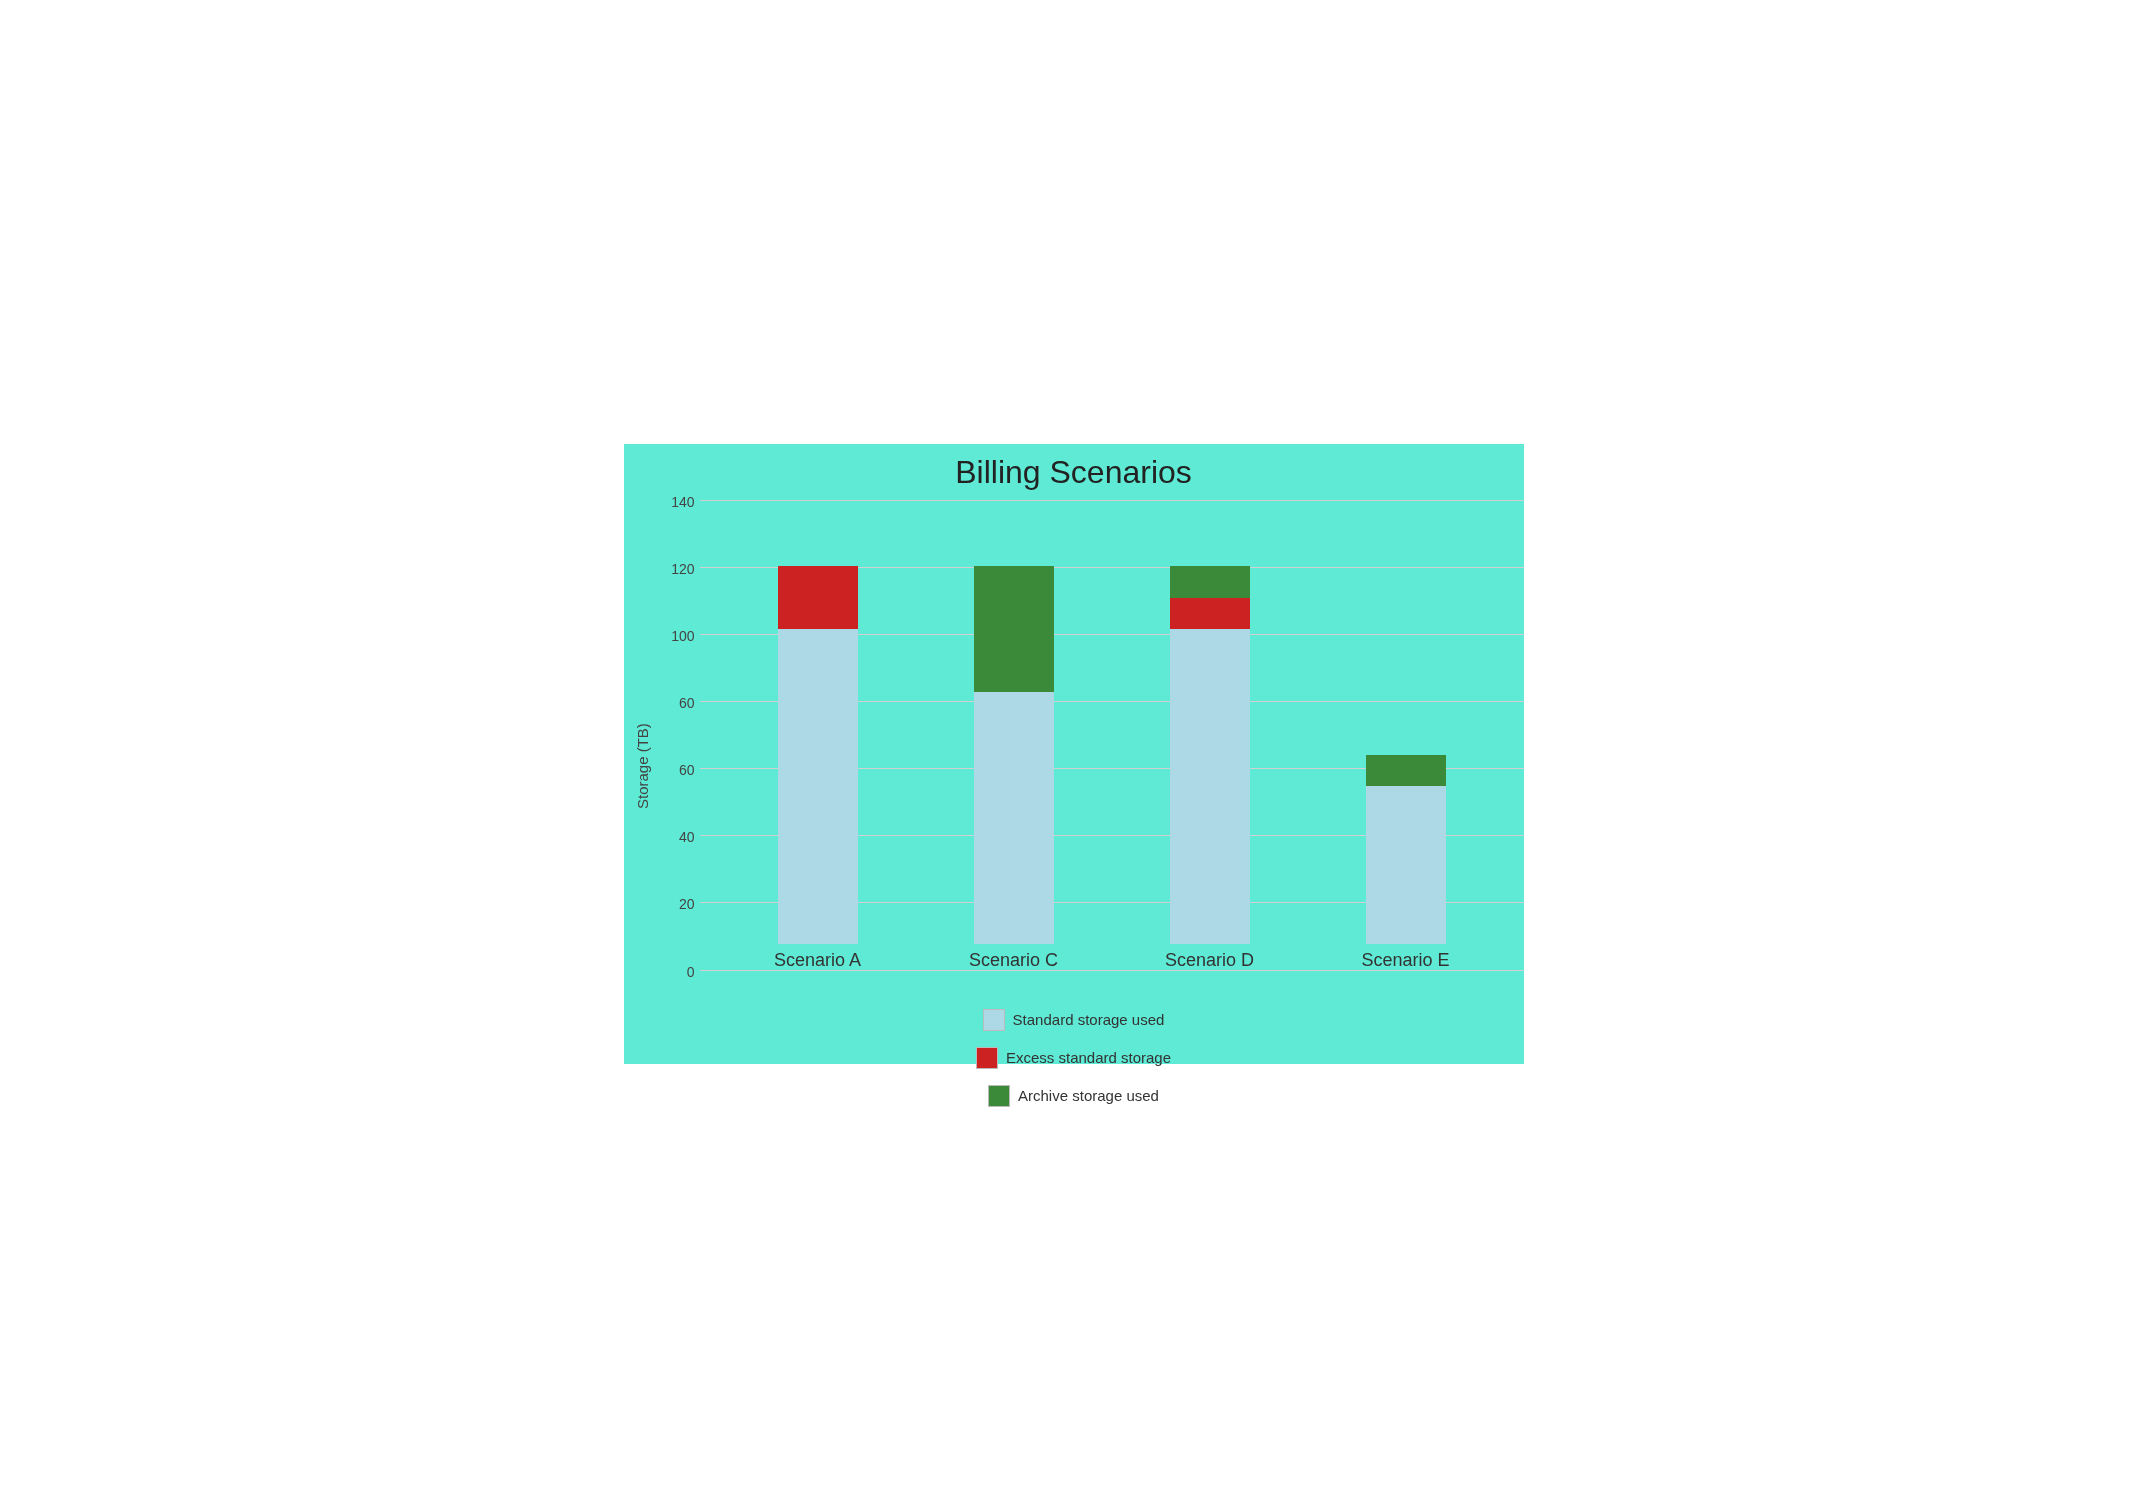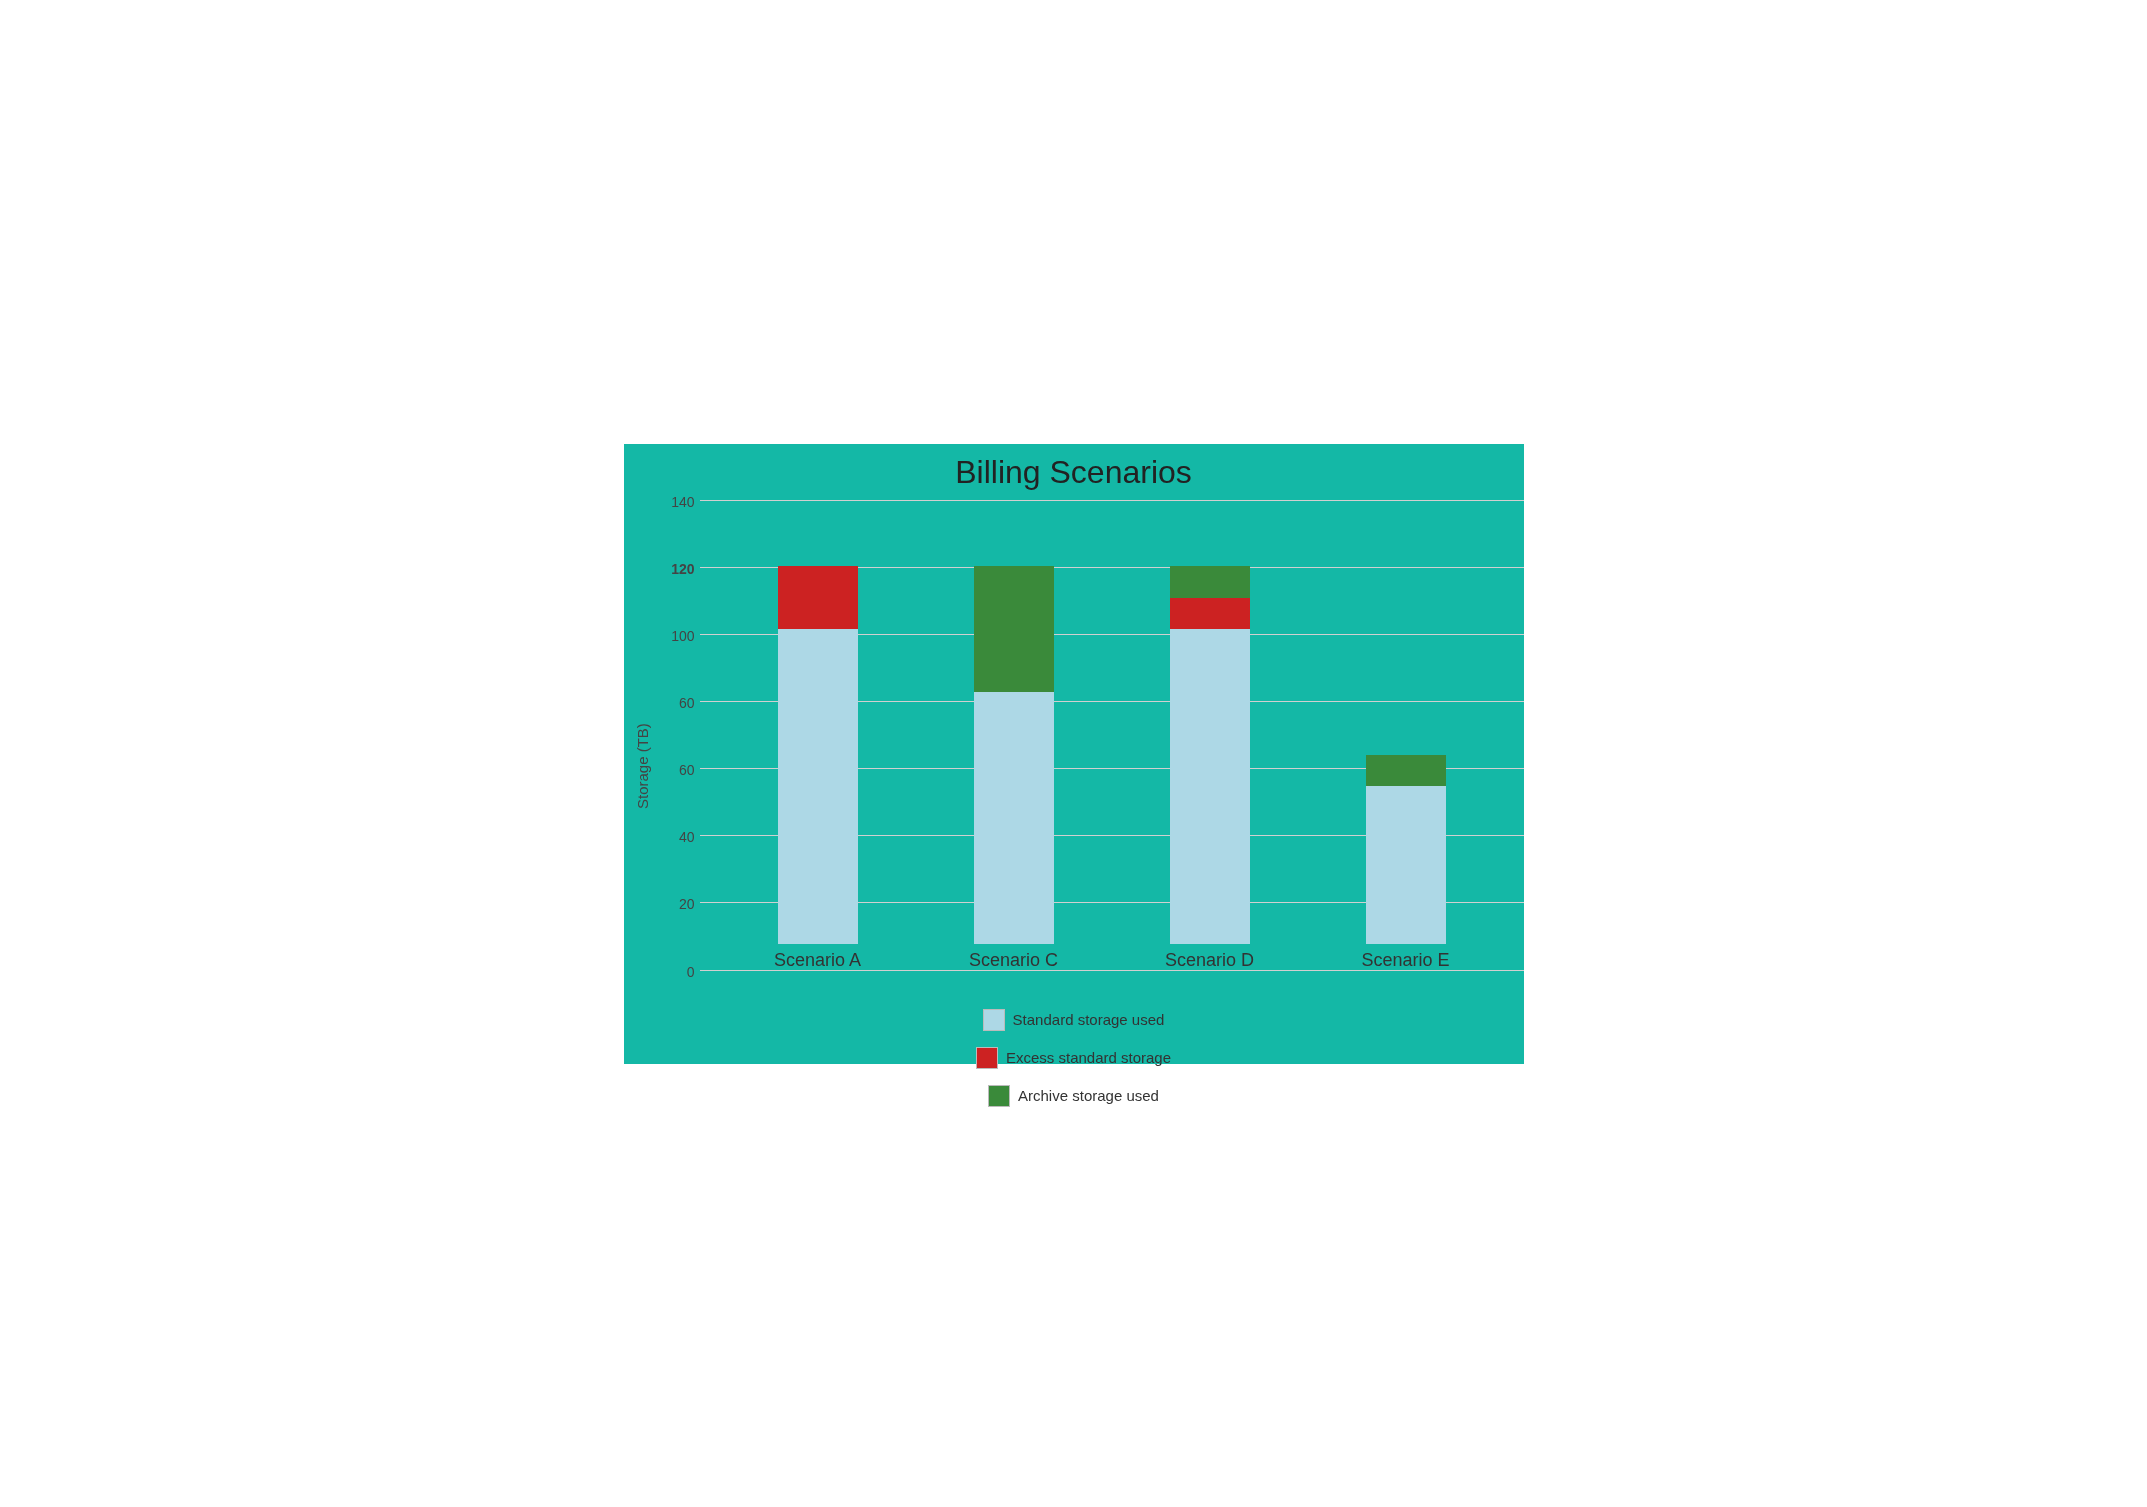--- a/index.html
+++ b/index.html
@@ -9,21 +9,21 @@
       display: flex;
       justify-content: center;
       align-items: center;
       min-height: 100vh;
       padding: 20px;
     }
     .chart-container {
       width: 900px;
       height: 620px;
       position: relative;
-      background: #14b8a6;
+      background: #5eead4;
     }
     .chart-title {
       text-align: center;
       font-size: 32px;
       font-weight: 400;
       color: #222;
       margin-bottom: 10px;
       padding-top: 10px;
     }
     .chart-area {
@@ -168,21 +168,21 @@
             <div class="grid-line-row" style="position: absolute; bottom: 57.1429%; left: 0px; right: 0px;">
               <div class="grid-line"></div>
               <div class="y-tick-label" style="bottom: -9px;">60</div>
             </div>
             <div class="grid-line-row" style="position: absolute; bottom: 71.4286%; left: 0px; right: 0px;">
               <div class="grid-line"></div>
               <div class="y-tick-label" style="bottom: -9px;">100</div>
             </div>
             <div class="grid-line-row" style="position: absolute; bottom: 85.7143%; left: 0px; right: 0px;">
               <div class="grid-line"></div>
-              <div class="y-tick-label" style="bottom: -9px; font-weight: bold;">120</div>
+              <div class="y-tick-label" style="bottom: -9px;">120</div>
             </div>
             <div class="grid-line-row" style="position: absolute; bottom: 100%; left: 0px; right: 0px;">
               <div class="grid-line"></div>
               <div class="y-tick-label" style="bottom: -9px;">140</div>
             </div>
           </div>
 
         <div class="bars-and-labels" id="bars-area">
             <div class="bar-group">
               <div class="bar-stack">

